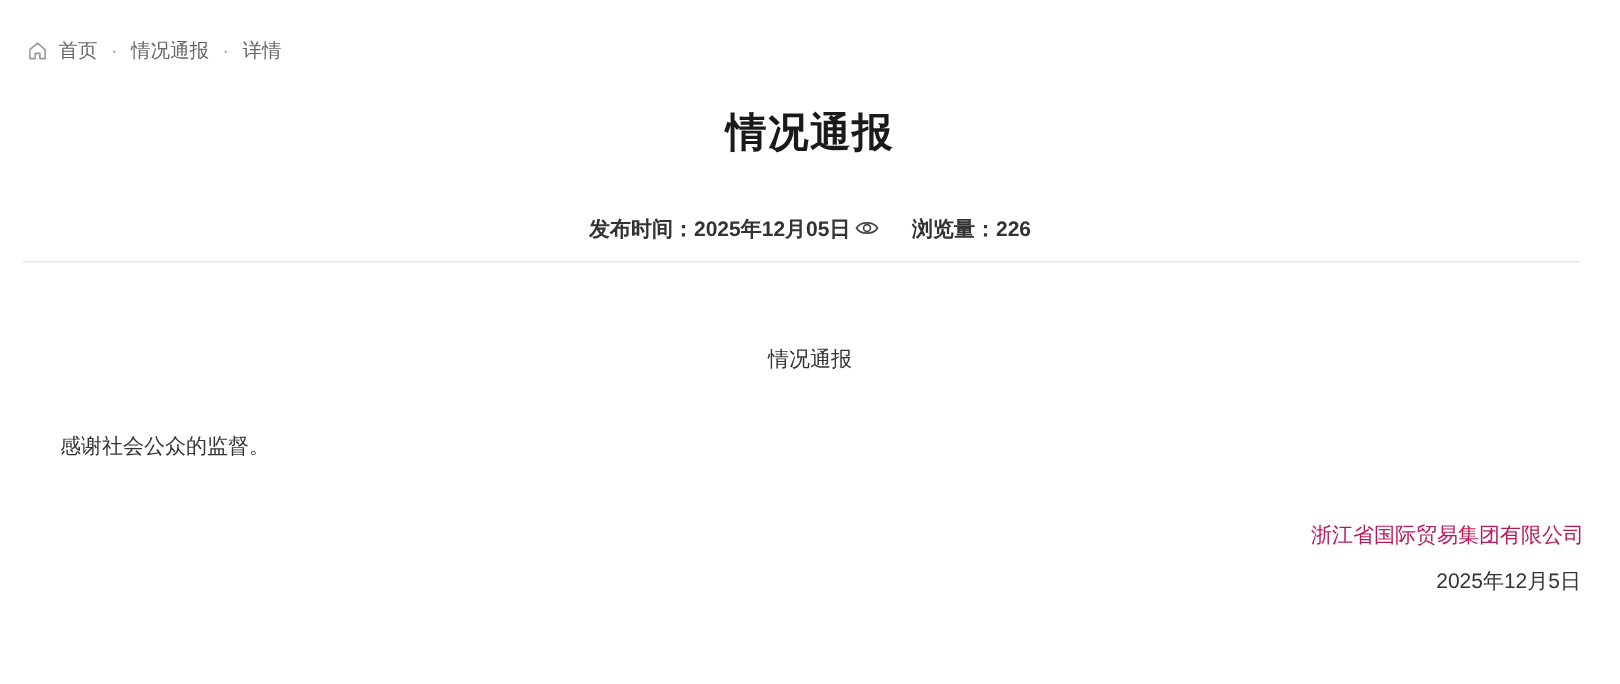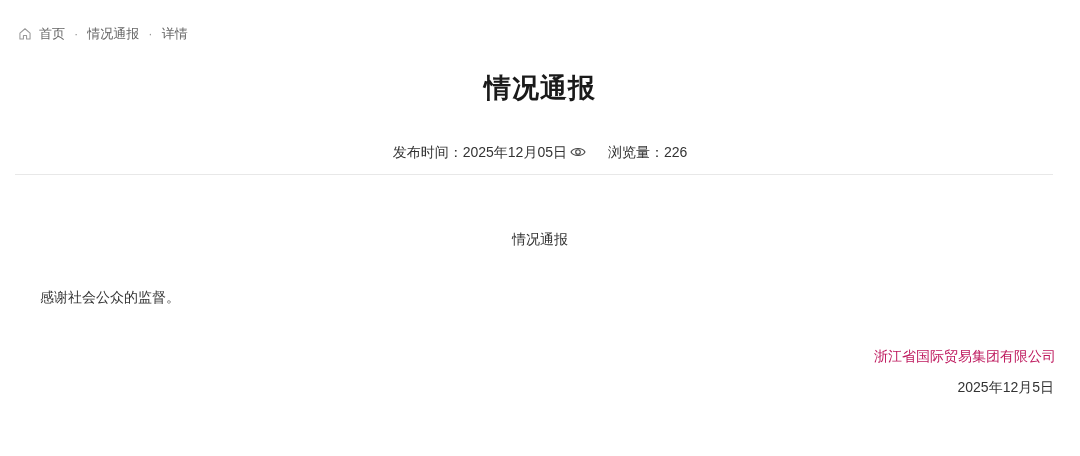--- a/index.html
+++ b/index.html
@@ -39,20 +39,21 @@
     letter-spacing: 1px;
   }
   .meta {
     margin-top: 40px;
     display: flex;
     justify-content: center;
     align-items: center;
     font-size: 14px;
     color: #333333;
     line-height: 18px;
+    font-weight: bold;
   }
   .meta .eye-icon-wrap {
     display: inline-flex;
     align-items: center;
     margin-left: 3px;
   }
   .meta .views { margin-left: 22px; text-align: center; }
   .divider {
     border: none;
     border-top: 1px solid #e8e8e8;

